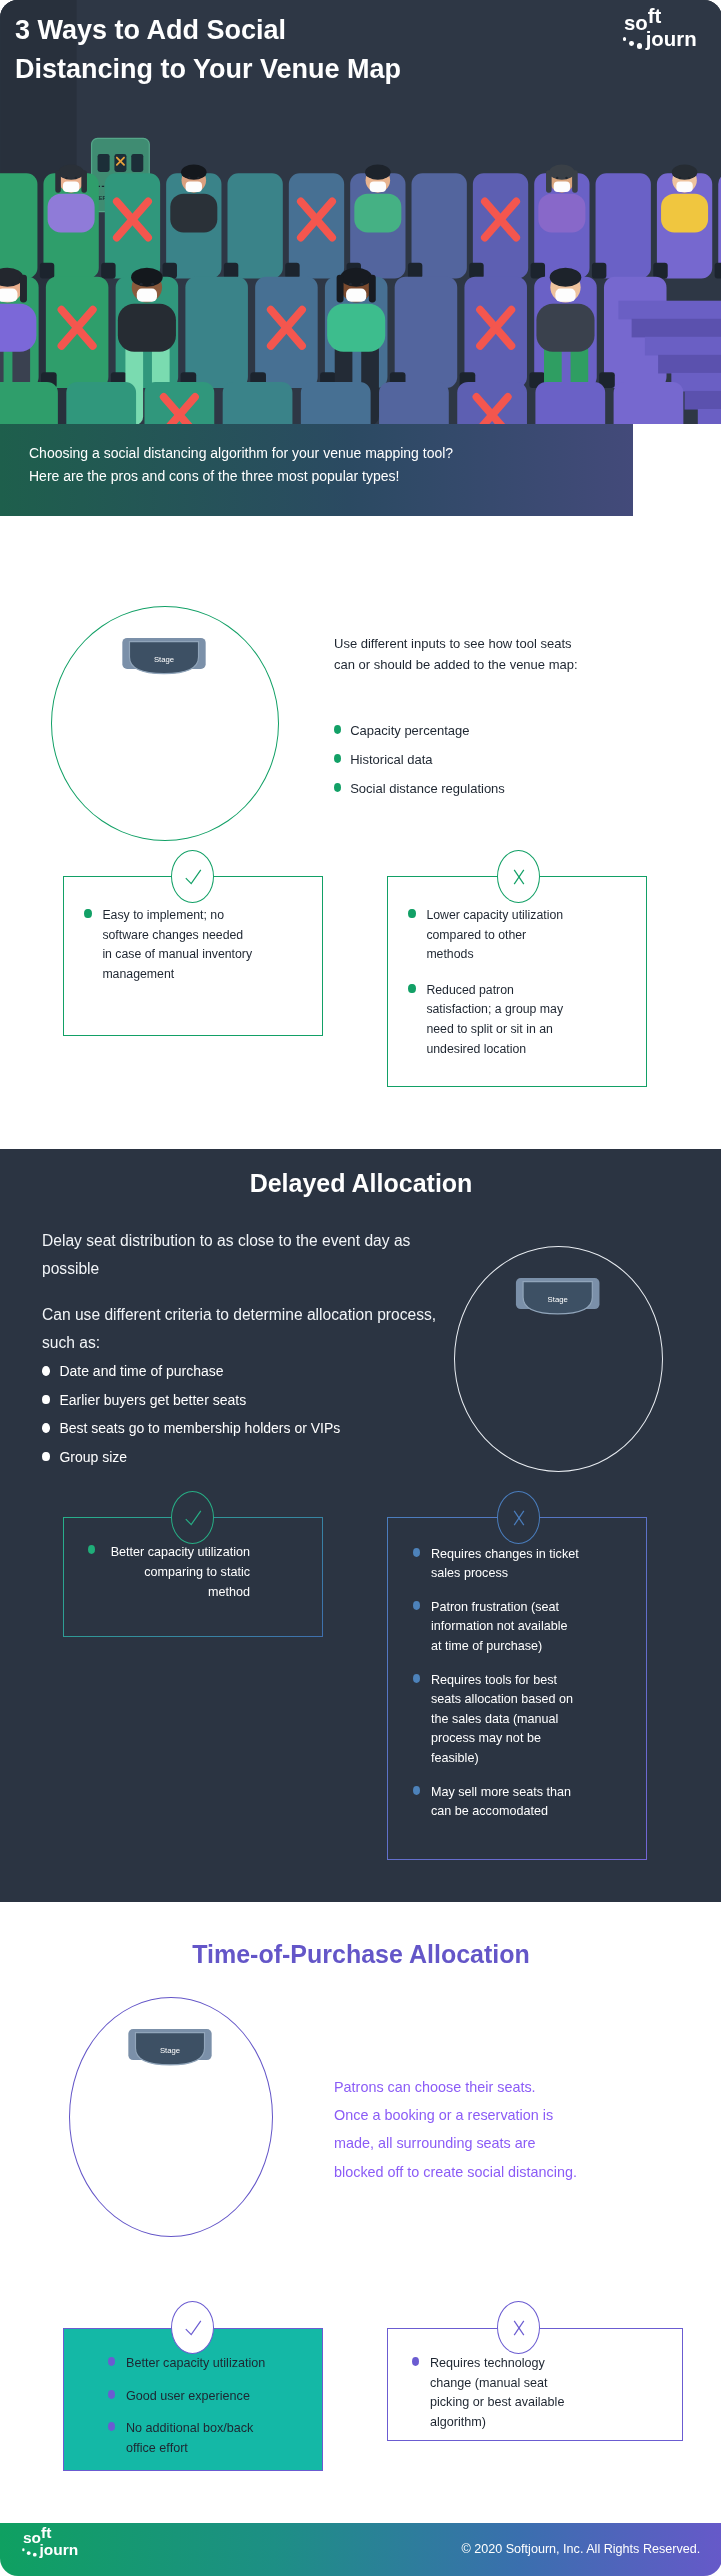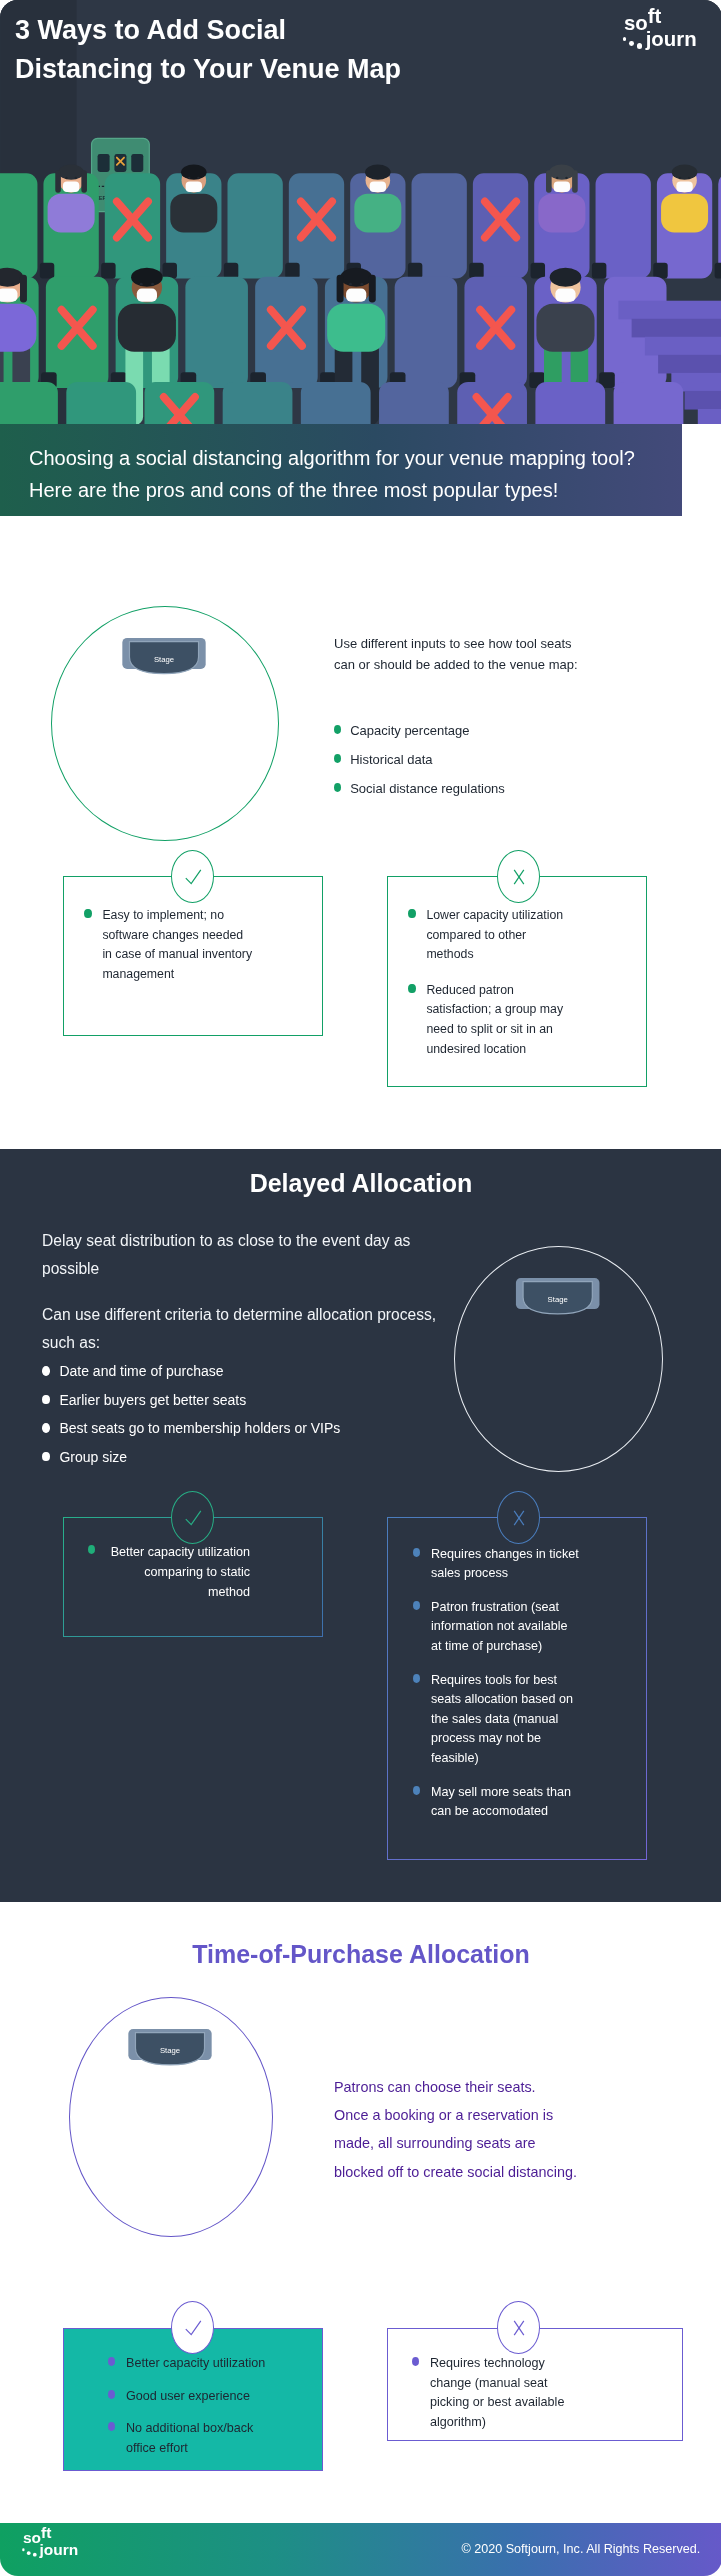--- a/index.html
+++ b/index.html
@@ -13,23 +13,23 @@
   .logo{position:absolute;color:#ffffff;font-weight:bold;z-index:6;line-height:1;}
   .logo .l1{font-size:20.4px;}
   .logo .l2{font-size:20.4px;position:relative;top:-7.2px;}
   .logo .line2{margin-left:21.7px;margin-top:-4.8px;font-size:20.4px;}
   .logo .d{position:absolute;background:#fff;border-radius:50%;}
   .logo .d1{width:3.6px;height:3.6px;left:-1.2px;top:24px;}
   .logo .d2{width:4.8px;height:4.8px;left:4.8px;top:28px;}
   .logo .d3{width:5.4px;height:5.4px;left:12.6px;top:30px;}
   #headerLogo{left:624px;top:13.2px;}
   
-  .intro{position:absolute;left:0;top:424px;width:682px;height:92px;
+  .intro{position:absolute;left:0;top:424px;width:633px;height:92px;
          background:linear-gradient(90deg,#1e5f4c 0%,#2b4a62 55%,#434a7a 100%);
-         color:#ffffff;font-size:20px;line-height:1.62;padding:0;}
+         color:#ffffff;font-size:14px;line-height:1.62;padding:0;}
   .intro-inner{position:absolute;left:29px;top:18px;}
   
   .sec-title{position:absolute;width:722px;text-align:center;font-size:25px;font-weight:bold;}
   .venue-circle{position:absolute;border-radius:50%;}
   .venue-circle svg{display:block;}
   .pcbox{position:absolute;border-style:solid;border-width:0.9px;box-sizing:border-box;}
   .badge{position:absolute;width:43px;height:53px;border-radius:50%;border:1px solid;
          display:flex;align-items:center;justify-content:center;box-sizing:border-box;}
   .blist{display:flex;flex-direction:column;}
   .bitem{display:flex;align-items:flex-start;}
@@ -69,21 +69,21 @@
   .s2pros-list .bitem span{max-width:144px;}
   .s2cons-list{padding:26.5px 18px 0 25px;gap:14.4px;}
   .s2cons-list .dot{width:7.2px;height:9px;background:#4d82ba;margin:3px 10.8px 0 0;}
   .s2cons-list .bitem{font-size:12.6px;color:#ffffff;line-height:1.55;}
   .s2cons-list .bitem span{max-width:150px;}
   .badge-s2c{background:#2b3442;border-color:#27ae85;}
   .badge-s2x{background:#2b3442;border-color:#4a7dbd;}
   
   .s3-title{top:1940px;color:#6456c8;}
   #vc3{left:69px;top:1997px;width:202px;height:238px;border:1.2px solid #6456c8;background:#fff;}
-  .s3-desc{position:absolute;left:334px;top:2073px;width:325px;color:#4c1d95;
+  .s3-desc{position:absolute;left:334px;top:2073px;width:325px;color:#8b5cf6;
            font-size:14.4px;line-height:1.96;}
   #s3pros{left:63px;top:2328px;width:260px;height:143px;border-color:#6b5cd1;background:#14b8a6;padding-left:20px;}
   #s3cons{left:387px;top:2328px;width:296px;height:113px;border-color:#6b5cd1;background:#fff;}
   .s3box-list{padding:25px 18px 0 24px;gap:13.2px;}
   .s3box-list .dot{width:7.2px;height:9px;background:#6b5cd1;margin:3px 10.8px 0 0;}
   .s3box-list .bitem{font-size:12.6px;color:#1e2631;line-height:1.55;}
   .s3box-list .bitem span{max-width:153px;}
   .badge-s3{background:#fff;border-color:#6b5cd1;}
   
   .footer{position:absolute;left:0;top:2523px;width:722px;height:53px;

